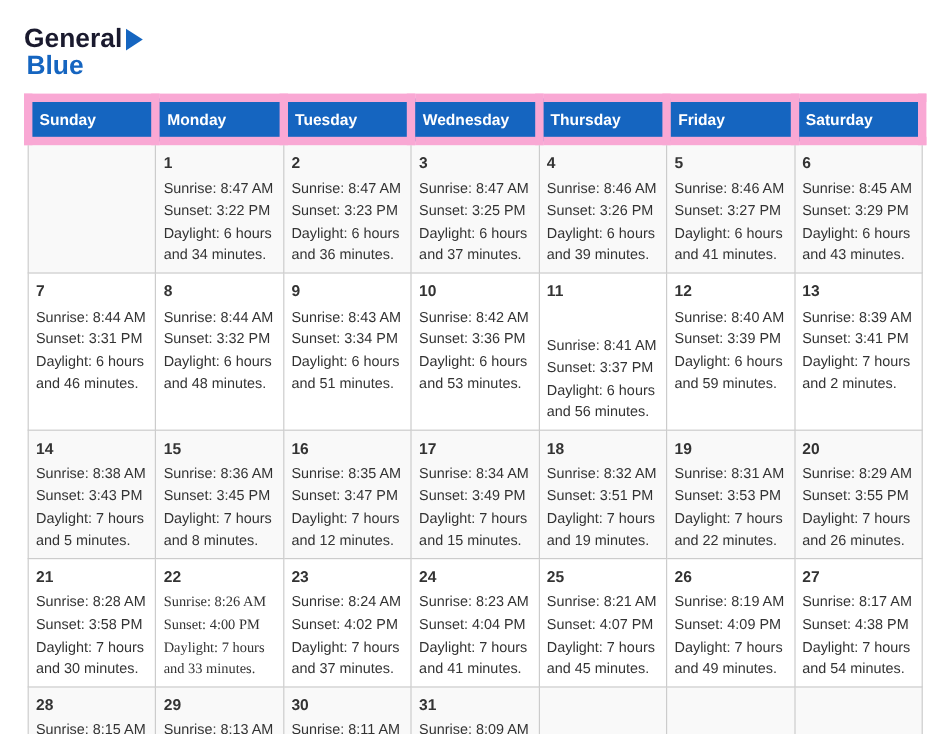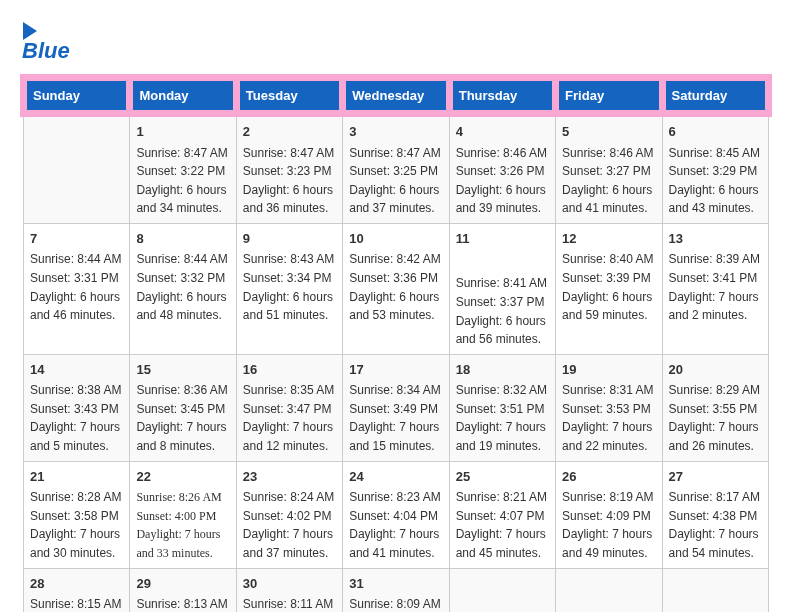--- a/index.html
+++ b/index.html
@@ -61,23 +61,26 @@
       margin-bottom: 2px;
     }
     .day-info { font-size: 12px; color: #333; line-height: 1.55; }
   </style>
 </head>
 <body>
 
 <div class="header">
   <div class="logo">
     <div style="display:flex;align-items:center;">
+      <span class="logo-text">
+        <span style="color:#1a1a2e;">General</span>
+      </span>
       <span style="display:inline-block;width:0;height:0;border-top:9px solid transparent;border-bottom:9px solid transparent;border-left:14px solid #1565c0;margin-left:3px;margin-top:2px;"></span>
     </div>
-    <div style="display:flex;align-items:flex-start;margin-top:-2px;font-style:italic;">
+    <div style="display:flex;align-items:flex-start;margin-top:-2px;">
       <span style="font-size:22px;font-weight:bold;color:#1565c0;padding-left:2px;">Blue</span>
     </div>
   </div>
   <div class="title-block">
     <h1></h1>
     <h2></h2>
   </div>
 </div>
 
 <table>

